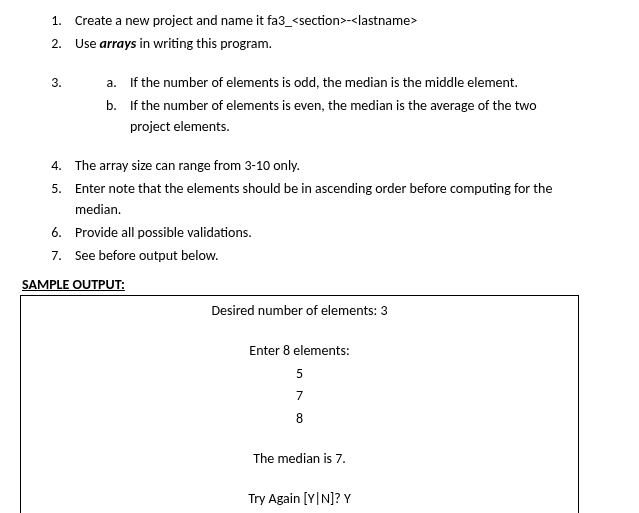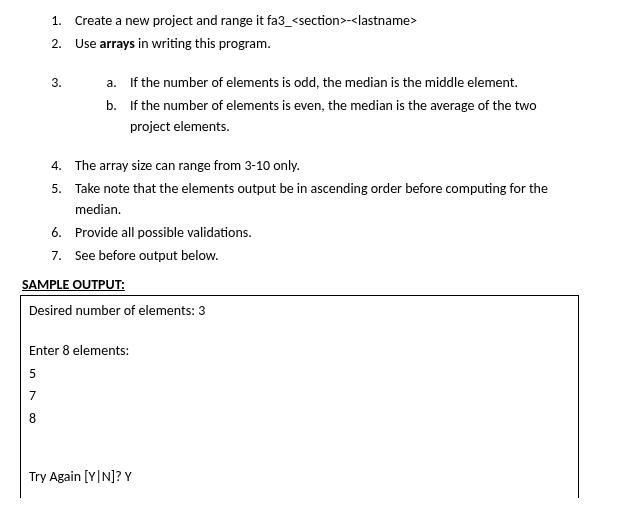--- a/index.html
+++ b/index.html
@@ -24,67 +24,69 @@
     ol.sub-list {
       list-style-type: lower-alpha;
       padding-left: 45px;
       margin: 18px 0;
     }
     ol.sub-list > li {
       padding-left: 10px;
       margin-bottom: 2px;
     }
     .bold { font-weight: normal; }
-    .bolditalic { font-weight: bold; }
+    .bolditalic { font-weight: bold; font-style: italic; }
     .sample-header {
       font-weight: bold;
       margin-top: 8px;
       margin-bottom: 0;
       padding-left: 2px;
       text-decoration: underline;
     }
     .output-box {
       border: 1px solid #000;
       border-bottom: none;
       padding: 4px 8px 10px 8px;
       margin-top: 0;
       line-height: 1.6;
     }
     .output-box p {
       margin: 0;
+      text-align: center;
     }
     .gap { height: 18px; }
   </style>
 </head>
 <body>
 
 <ol class="main-list">
   <li>
-    <span>Create a new project and range it </span><span class="bold">fa3_&lt;section&gt;-&lt;lastname&gt;</span>
+    <span>Create a new project and name it </span><span class="bold">fa3_&lt;section&gt;-&lt;lastname&gt;</span>
   </li>
   <li>
     <span>Use </span><span class="bolditalic">arrays</span><span> in writing this program.</span>
   </li>
   <li>
     <ol class="sub-list">
       <li>If the number of elements is odd, the median is the middle element.</li>
       <li>If the number of elements is even, the median is the average of the two project elements.</li>
     </ol>
   </li>
   <li>The array size can range from 3-10 only.</li>
-  <li>Take note that the elements output be in ascending order before computing for the median.</li>
+  <li>Enter note that the elements should be in ascending order before computing for the median.</li>
   <li>Provide all possible validations.</li>
   <li>See before output below.</li>
 </ol>
 
 <div class="sample-header">SAMPLE OUTPUT:</div>
 
 <div class="output-box">
   <p>Desired number of elements: 3</p>
   <div class="gap"></div>
   <p>Enter 8 elements:</p>
   <p>5</p>
   <p>7</p>
   <p>8</p>
   <div class="gap"></div>
+  <p>The median is 7.</p>
   <div class="gap"></div>
   <p>Try Again [Y|N]? Y</p>
 </div>
 
 </body></html>

